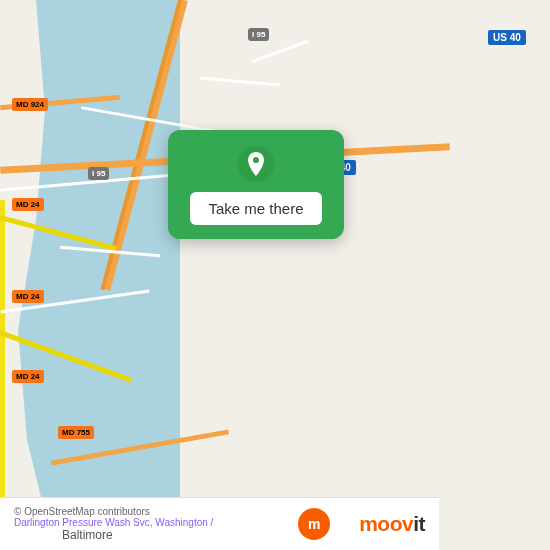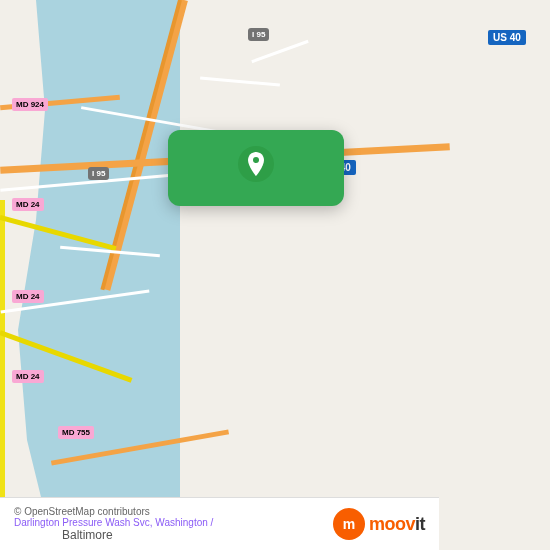--- a/index.html
+++ b/index.html
@@ -164,21 +164,21 @@
 
     .shield-blue {
       background: #1565c0;
       color: white;
       padding: 2px 5px;
       border-radius: 2px;
       font-size: 10px;
     }
 
     .shield-yellow {
-      background: #f9a8d4;
+      background: #f97316;
       color: #000;
       padding: 2px 4px;
       border-radius: 2px;
       font-size: 8px;
     }
 
     
     .popup-card {
       position: absolute;
       top: 130px;
@@ -260,24 +260,25 @@
       border-radius: 50%;
       display: flex;
       align-items: center;
       justify-content: center;
       color: white;
       font-weight: bold;
       font-size: 14px;
     }
 
     .moovit-text {
-      font-size: 18px;
+      font-size: 21px;
       font-weight: bold;
       color: #333;
       letter-spacing: -0.5px;
+      margin-left: 25px;
     }
 
     .moovit-text span {
       color: #f85e00;
     }
   </style>
 </head>
 <body>
 
 <div id="map-container">
@@ -329,20 +330,21 @@
     <span class="shield-yellow">MD 755</span>
   </div>
 
   <div class="popup-card">
 
     <svg class="popup-pin" viewBox="0 0 36 36" xmlns="http://www.w3.org/2000/svg">
       <circle cx="18" cy="18" r="18" fill="#2e9e47"></circle>
       <path d="M18 6C13.58 6 10 9.58 10 14c0 6.63 8 16 8 16s8-9.37 8-16c0-4.42-3.58-8-8-8z" fill="white"></path>
       <circle cx="18" cy="14" r="3" fill="#2e9e47"></circle>
     </svg>
+    <button class="popup-button">Take me there</button>
   </div>
 
   <div class="bottom-bar">
     <div class="bottom-left">
       <span class="attribution">© OpenStreetMap contributors</span>
       <span class="place-name">Darlington Pressure Wash Svc, Washington /</span>
       <span class="place-location">Baltimore</span>
     </div>
     <div class="moovit-logo">
       <div class="moovit-icon">m</div>

